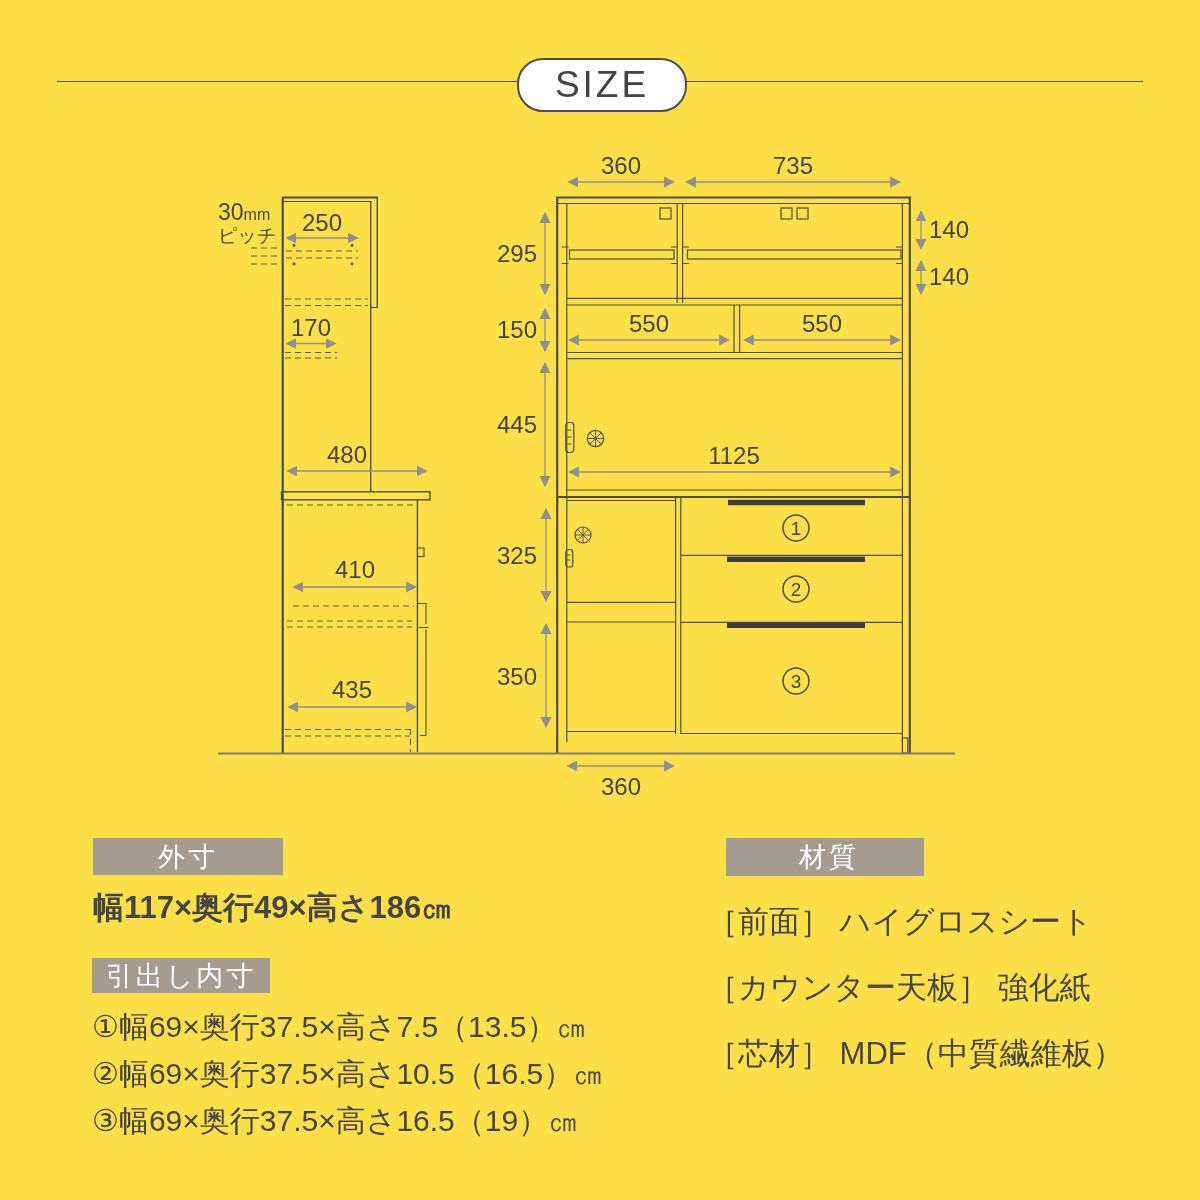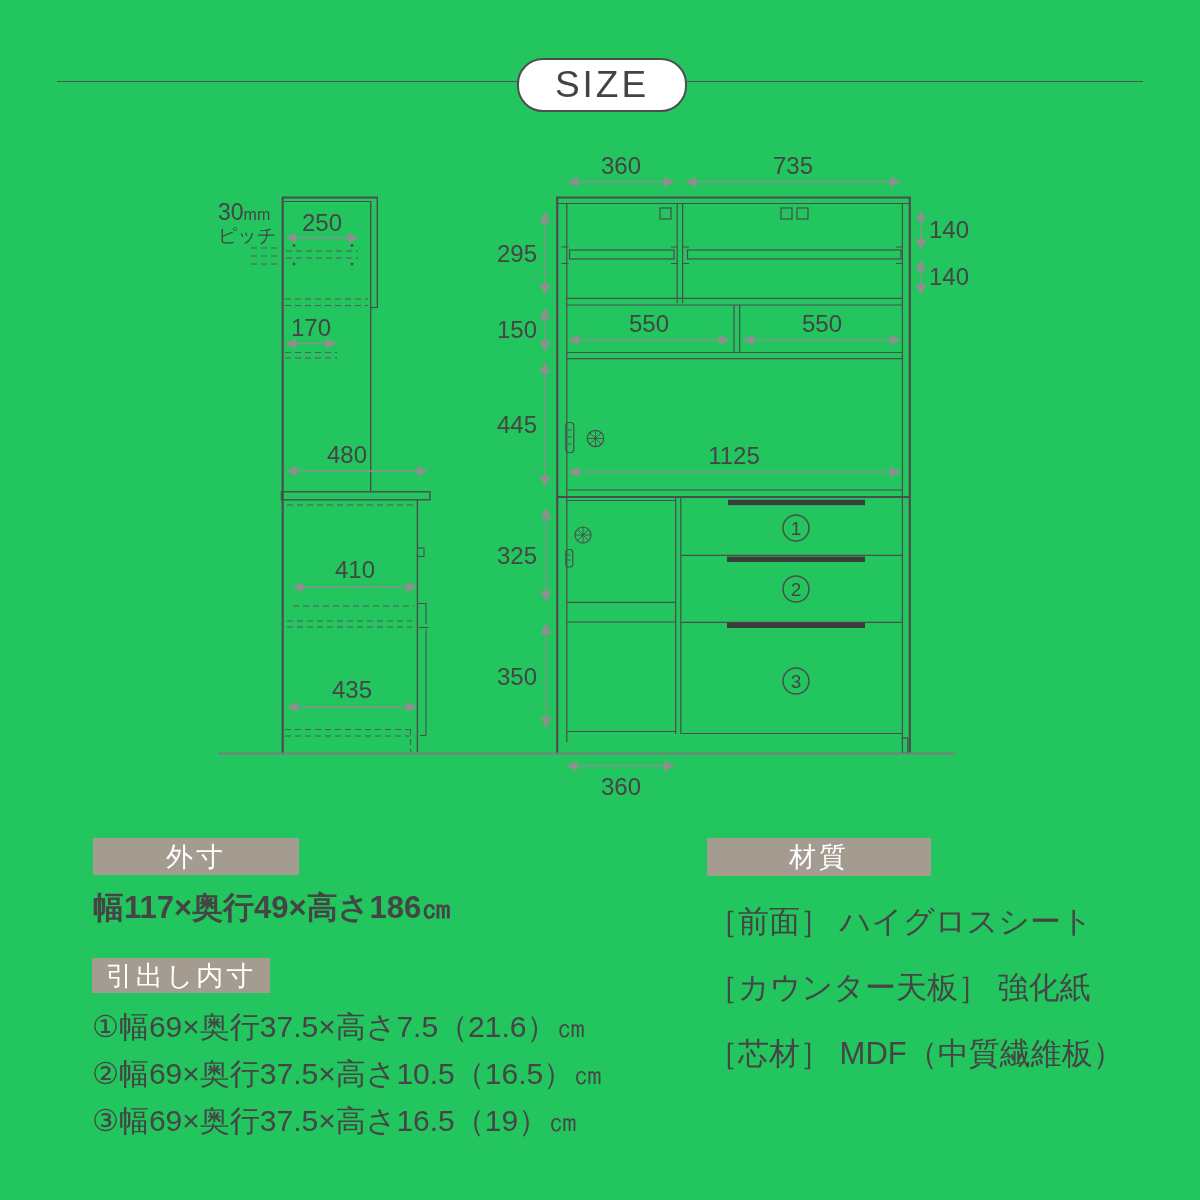--- a/index.html
+++ b/index.html
@@ -1,17 +1,17 @@
 <!DOCTYPE html>
 <html><head>
 <meta charset="utf-8">
 <style>
   html,body{margin:0;padding:0;background:#ffffff;}
   body{font-family:"Liberation Sans","DejaVu Sans",sans-serif;color:#454545;}
-  .stage{position:relative;width:1200px;height:1200px;background:#22c55e;overflow:hidden;}
+  .stage{position:relative;width:1200px;height:1200px;background:#fde047;overflow:hidden;}
   .title-line{position:absolute;left:57px;top:81px;width:1086px;height:0;border-top:1.6px solid #555555;}
   .size-pill{position:absolute;left:517px;top:58px;width:166px;height:50px;background:#ffffff;
     border:2.5px solid #4d4d4d;border-radius:26px;display:flex;align-items:center;justify-content:center;
     font-size:37px;letter-spacing:3px;color:#434343;z-index:2;}
   svg.diagram{position:absolute;left:0;top:0;}
   .badge{position:absolute;height:37px;display:flex;align-items:center;justify-content:center;
     background:#a49c91;color:#ffffff;font-size:27px;letter-spacing:3px;}
   .body-line{position:absolute;font-size:31px;color:#454545;white-space:nowrap;font-weight:bold;}
   .list{position:absolute;font-size:30px;color:#454545;white-space:nowrap;}
   .list div{line-height:47px;}
@@ -206,30 +206,30 @@
       <text class="dim-label" x="649" y="332" text-anchor="middle">550</text>
       <text class="dim-label" x="822" y="332" text-anchor="middle">550</text>
       <text class="dim-label" x="537" y="433" text-anchor="end">445</text>
       <text class="dim-label" x="734" y="464" text-anchor="middle">1125</text>
       <text class="dim-label" x="537" y="564" text-anchor="end">325</text>
       <text class="dim-label" x="537" y="685" text-anchor="end">350</text>
       <text class="dim-label" x="621" y="795" text-anchor="middle">360</text>
     </g>
   </svg>
 
-  <div class="badge" style="left:93px;top:838px;width:206px;">外寸</div>
+  <div class="badge" style="left:93px;top:838px;width:190px;">外寸</div>
   <div class="body-line" style="left:93px;top:887px;">幅117×奥行49×高さ186㎝</div>
 
   <div class="badge" style="left:92px;top:958px;width:178px;height:35px;">引出し内寸</div>
   <div class="list" style="left:92px;top:1003px;">
-    <div>①幅69×奥行37.5×高さ7.5（21.6）㎝</div>
+    <div>①幅69×奥行37.5×高さ7.5（13.5）㎝</div>
     <div>②幅69×奥行37.5×高さ10.5（16.5）㎝</div>
     <div>③幅69×奥行37.5×高さ16.5（19）㎝</div>
   </div>
 
-  <div class="badge" style="left:707px;top:838px;width:224px;height:38px;">材質</div>
+  <div class="badge" style="left:726px;top:838px;width:190px;height:38px;padding-left:8px;">材質</div>
   <div class="list material" style="left:707px;top:880px;">
     <div>［前面］ ハイグロスシート</div>
     <div>［カウンター天板］ 強化紙</div>
     <div>［芯材］ MDF（中質繊維板）</div>
   </div>
 
 </div>
 
 </body></html>

